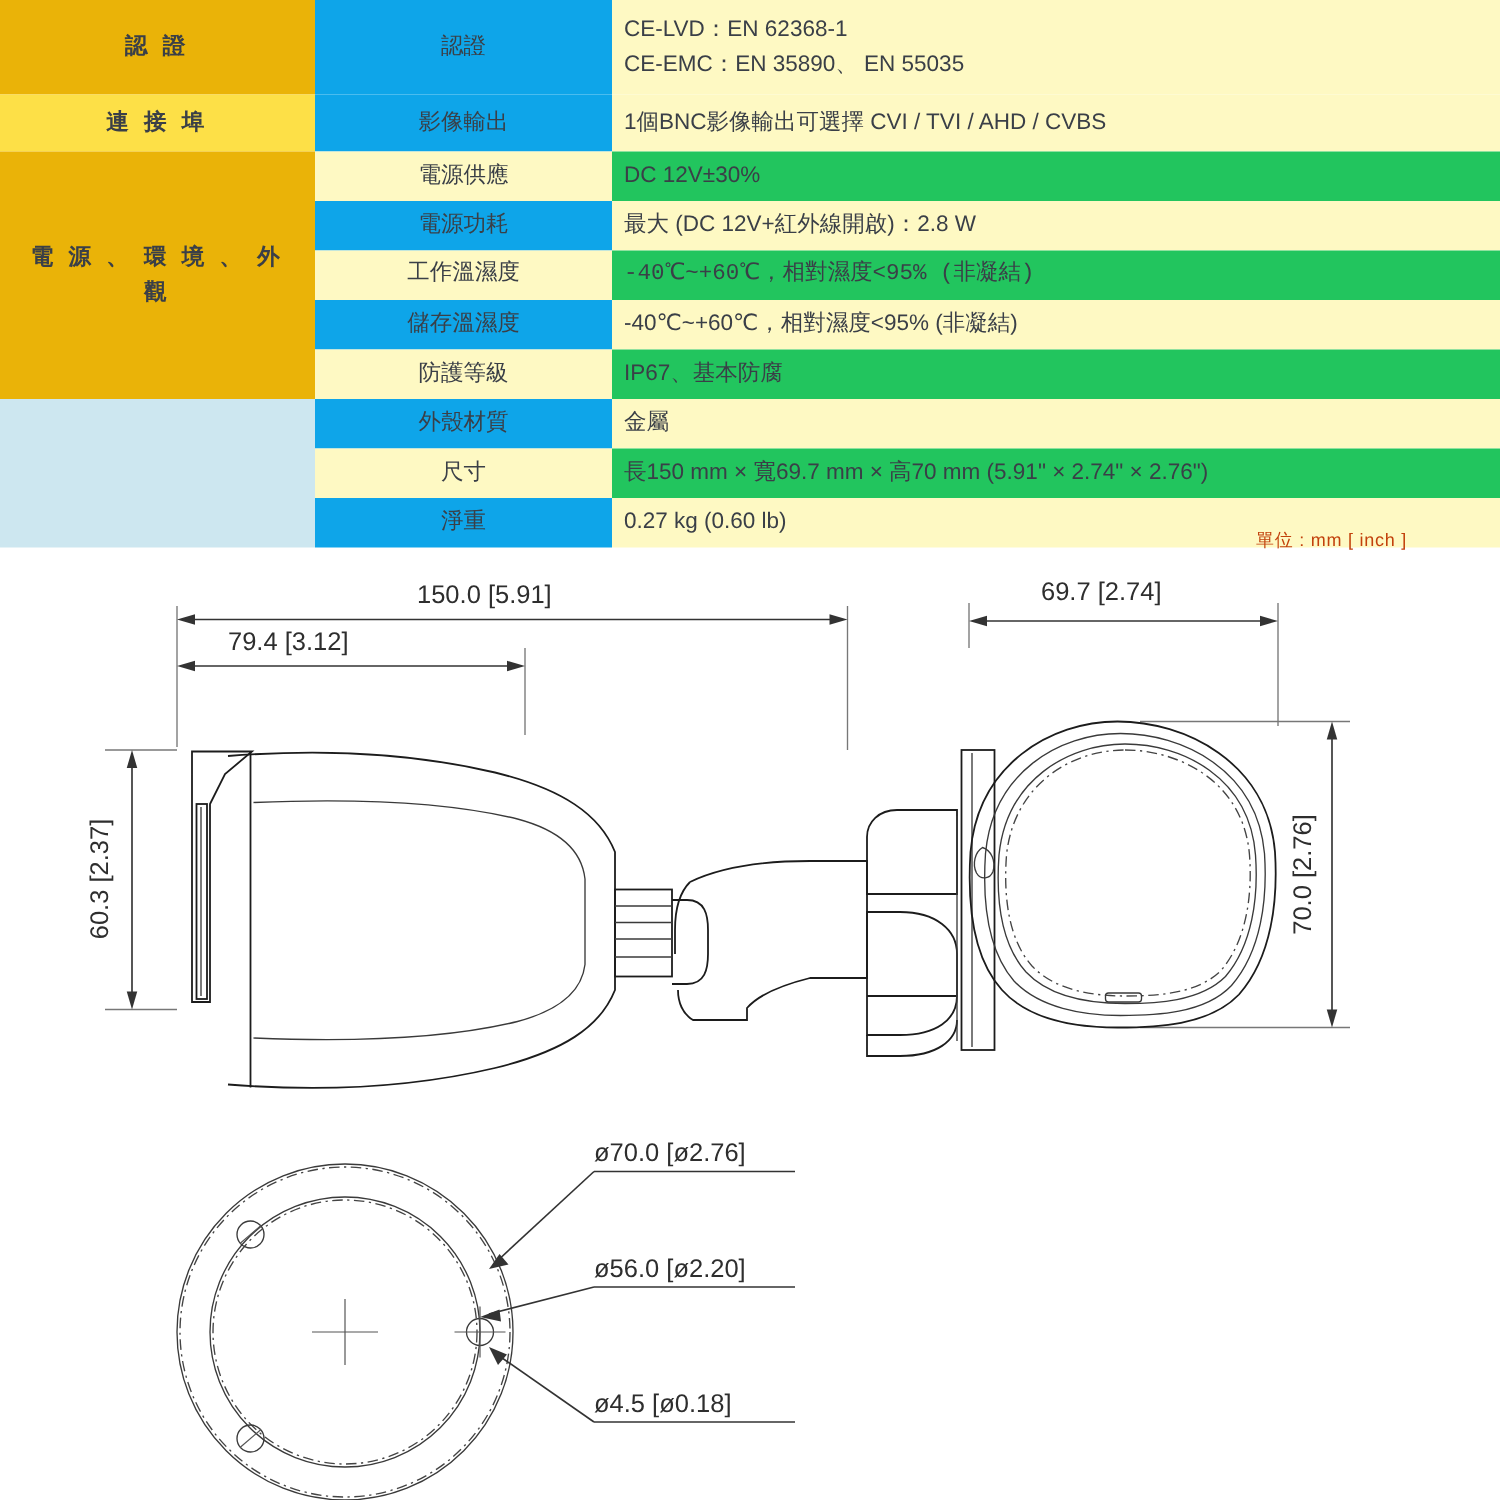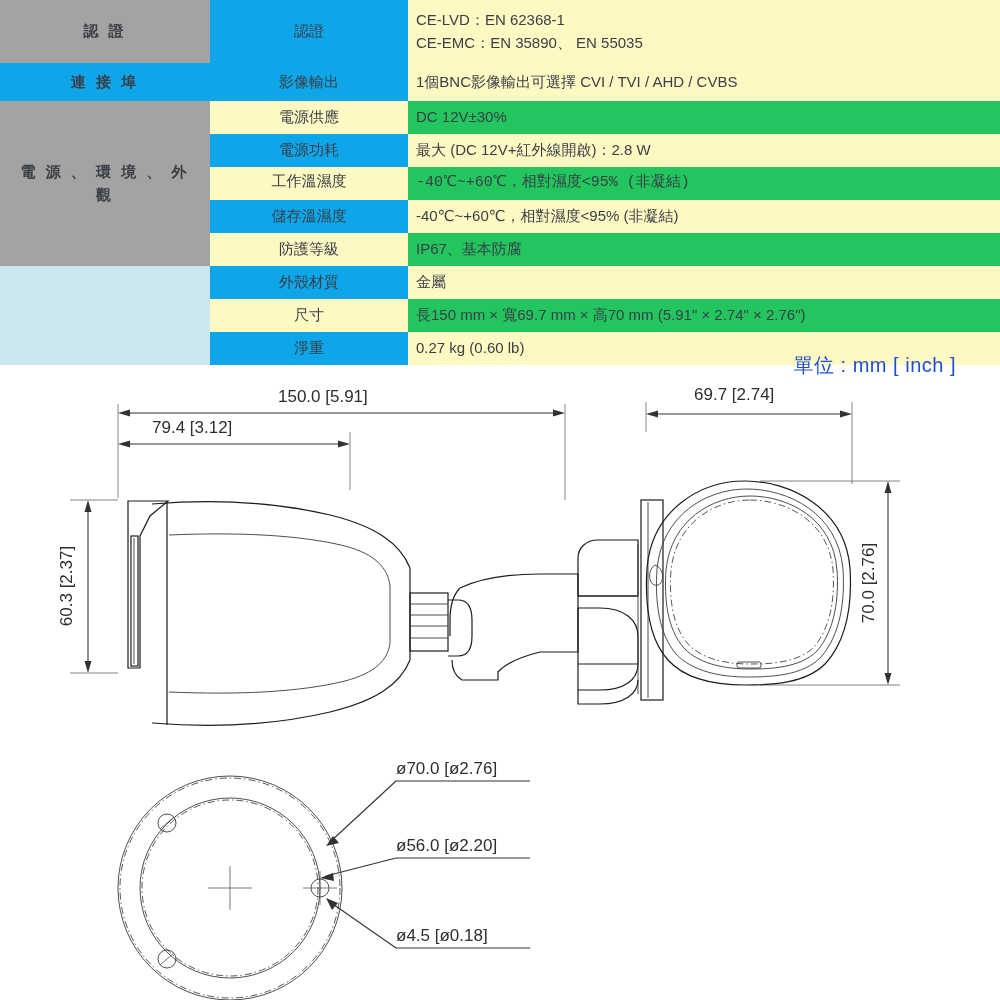--- a/index.html
+++ b/index.html
@@ -30,25 +30,25 @@
   .col-cat   { width: 210px; }
   .col-sub   { width: 198px; }
   .col-val   { width: 592px; }
 
   td.cat {
     text-align: center;
     font-weight: bold;
     font-size: 17px;
     letter-spacing: 3px;
     color: #2c3440;
-    background: #a3a3a3;
+    background: #eab308;
     border-bottom: 1px solid #ffffff;
     border-right: 2px solid #ffffff;
   }
-  td.cat.hl { background: #0ea5e9; }
+  td.cat.hl { background: #fde047; }
   td.cat.blank { background: #cde7f0; }
 
   td.sub {
     text-align: center;
     font-size: 15px;
     color: #3a4550;
     border-right: 2px solid #ffffff;
   }
   td.val {
     text-align: left;
@@ -62,23 +62,23 @@
   tr.band-b td.val { background: #fef9c3; }
 
   tr.rowline td { border-bottom: 1px solid #ffffff; }
   tr.sect-end td { border-bottom: 2px solid #ffffff; }
 
   .val .line { display:block; }
 
   
   #unit-note {
     position: absolute;
-    right: 44px; top: 352px;
-    font-size: 20px;
-    color: #1d4ed8;
+    right: 62px; top: 352px;
+    font-size: 12px;
+    color: #c2410c;
     letter-spacing: 0.5px;
   }
 
   
   #drawings { position:absolute; left:0; top:368px; width:868px; height:632px; }
   svg { display:block; }
   .ln   { stroke:#1c1c1c; fill:none; stroke-width:1.2; }
   .ln-t { stroke:#3a3a3a; fill:none; stroke-width:0.9; }
   .ln-x { stroke:#555; fill:none; stroke-width:0.8; }
   .dim  { stroke:#333; fill:none; stroke-width:1.1; }

